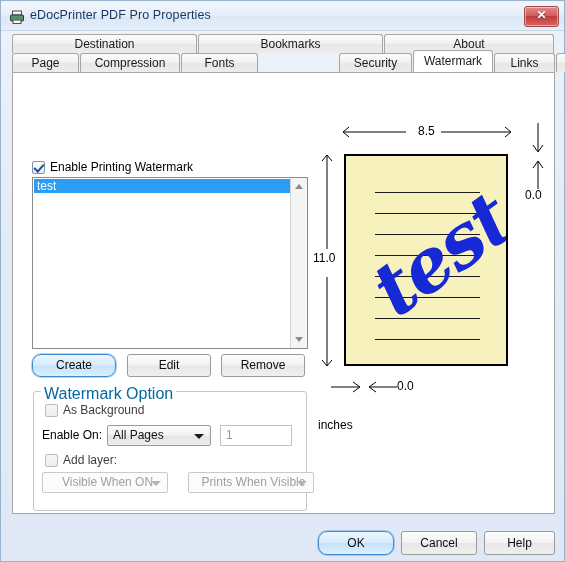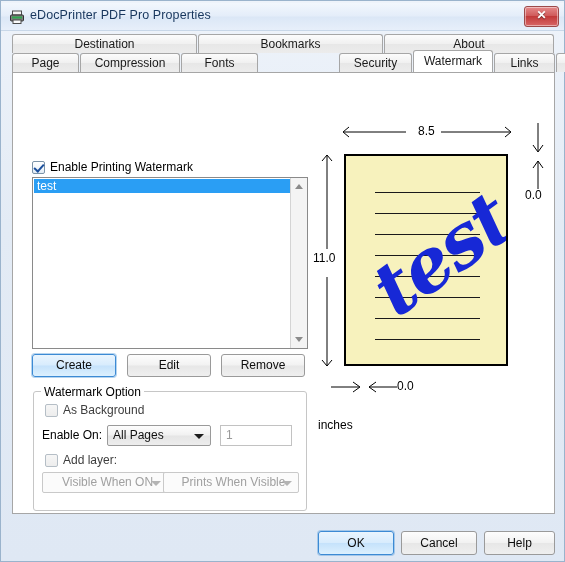--- a/index.html
+++ b/index.html
@@ -192,38 +192,39 @@
     color: #0d0d0d;
     text-align: center;
     line-height: 21px;
     cursor: pointer;
     white-space: nowrap;
   }
   .btn.default {
     border-color: #3c8ad4;
     background: linear-gradient(to bottom, #eaf5fe 0%, #d8ecfd 48%, #c5e2fb 52%, #dcf0fe 100%);
     box-shadow: 0 0 0 1px rgba(90,160,220,0.45);
+    border-radius: 9px;
   }
 
   
   #groupbox {
     position: absolute;
     left: 20px; top: 318px;
     width: 274px; height: 120px;
     border: 1px solid #c6c6c6;
     border-radius: 3px;
     box-sizing: border-box;
   }
   #group-title {
     position: absolute;
     left: 28px; top: 312px;
     background: #ffffff;
     padding: 0 3px;
-    font-size: 12px;
-    color: #000000;
+    font-size: 16px;
+    color: #0369a1;
     white-space: nowrap;
   }
 
   .lbl {
     position: absolute;
     font-size: 12px;
     color: #000000;
     white-space: nowrap;
   }
 
@@ -381,21 +382,21 @@
     </div>
     <div class="textinput" style="left:207px; top:352px; width:72px;">1</div>
 
     <div class="cb disabled" style="left:32px; top:381px;"></div>
     <span class="cb-label dim" style="left:50px; top:380px;">Add layer:</span>
 
     <div class="combo disabled" style="left:29px; top:399px; width:126px;">
       <span>Visible When ON</span>
       <span class="arrow"></span>
     </div>
-    <div class="combo disabled" style="left:150px; top:399px; width:136px;">
+    <div class="combo disabled" style="left:175px; top:399px; width:126px;">
       <span>Prints When Visible</span>
       <span class="arrow"></span>
     </div>
 
     <div id="preview">
 
       <svg style="position:absolute; left:325px; top:50px;" width="180" height="18">
         <line x1="6" y1="9" x2="68" y2="9" stroke="#000" stroke-width="1"></line>
         <line x1="103" y1="9" x2="172" y2="9" stroke="#000" stroke-width="1"></line>
         <polyline points="11,4 5,9 11,14" fill="none" stroke="#000" stroke-width="1"></polyline>

